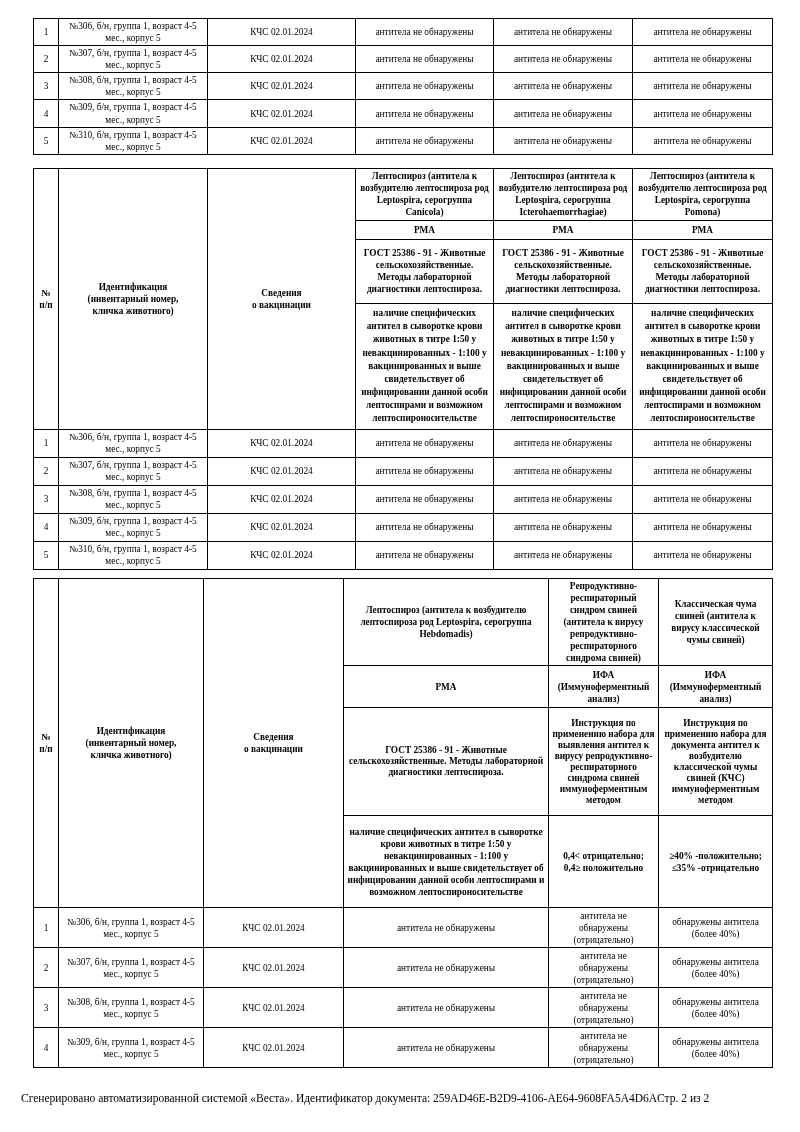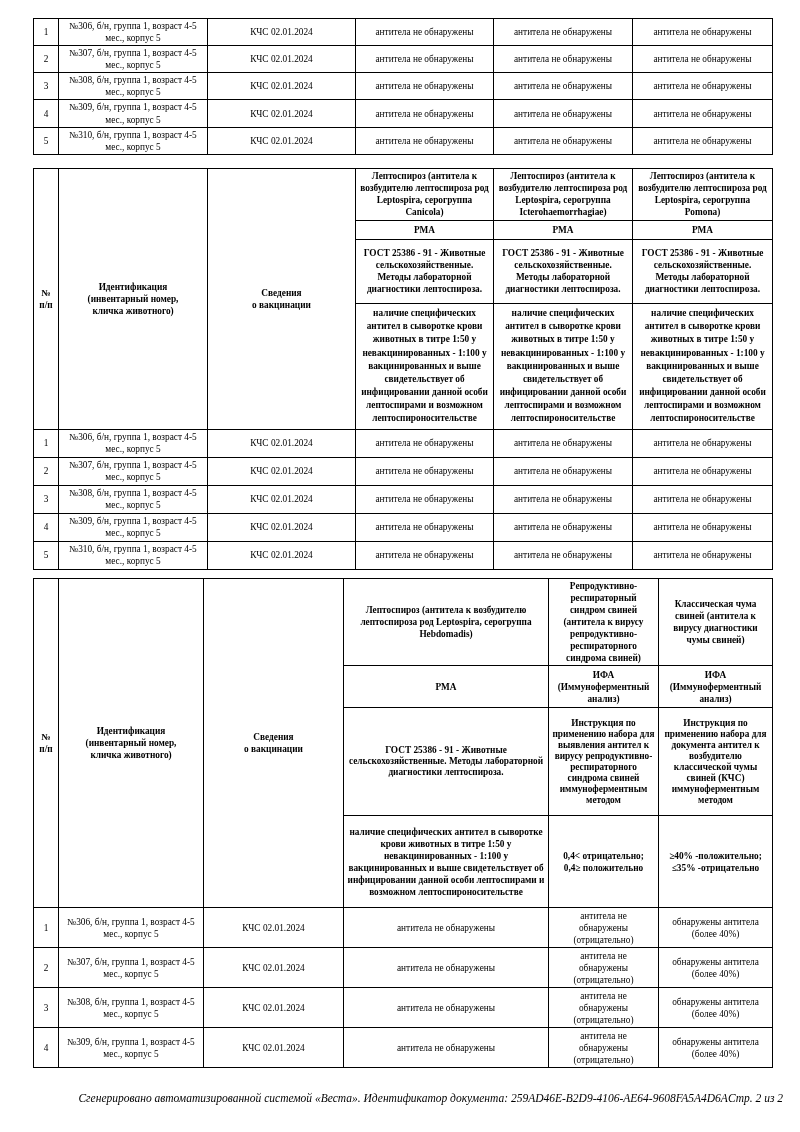--- a/index.html
+++ b/index.html
@@ -41,21 +41,21 @@
   .t3 tr.r-method   { height: 42px; }
   .t3 tr.r-standard { height: 108px; }
   .t3 tr.r-standard td { line-height: 1.18; font-family: Liberation Serif, serif; }
   .t3 tr.r-interp   { height: 92px; }
   .t3 tr.r-data     { height: 40px; }
   .footer {
     margin: 22px 17px 0 21px;
     font-size: 11.5px;
     line-height: 1.5;
   }
-  .footer-row { display: flex; justify-content: flex-end; align-items: baseline; font-style: italic; }
+  .footer-row { display: flex; justify-content: flex-start; align-items: baseline; }
 </style>
 </head>
 <body>
 
 <div>
 
   <table class="tbl t1">
     <colgroup>
         <col style="width:25px">
         <col style="width:149px">
@@ -201,21 +201,21 @@
         <tr class="r-disease">
       <td rowspan="4" class="hdr">№
 п/п</td>
       <td rowspan="4" class="hdr">Идентификация
 (инвентарный номер,
 кличка животного)</td>
       <td rowspan="4" class="hdr">Сведения
 о вакцинации</td>
       <td class="hdr">Лептоспироз (антитела к возбудителю лептоспироза род Leptospira, серогруппа Hebdomadis)</td>
       <td class="hdr">Репродуктивно-респираторный синдром свиней (антитела к вирусу репродуктивно-респираторного синдрома свиней)</td>
-      <td class="hdr">Классическая чума свиней (антитела к вирусу диагностики чумы свиней)</td>
+      <td class="hdr">Классическая чума свиней (антитела к вирусу классической чумы свиней)</td>
     </tr>
     <tr class="r-method">
       <td class="hdr">РМА</td>
       <td class="hdr">ИФА (Иммуноферментный анализ)</td>
       <td class="hdr">ИФА (Иммуноферментный анализ)</td>
     </tr>
     <tr class="r-standard">
       <td class="hdr">ГОСТ 25386 - 91 - Животные сельскохозяйственные. Методы лабораторной диагностики лептоспироза.</td>
       <td class="hdr">Инструкция по применению набора для выявления антител к вирусу репродуктивно-респираторного синдрома свиней иммуноферментным методом</td>
       <td class="hdr">Инструкция по применению набора для документа антител к возбудителю классической чумы свиней (КЧС) иммуноферментным методом</td>

